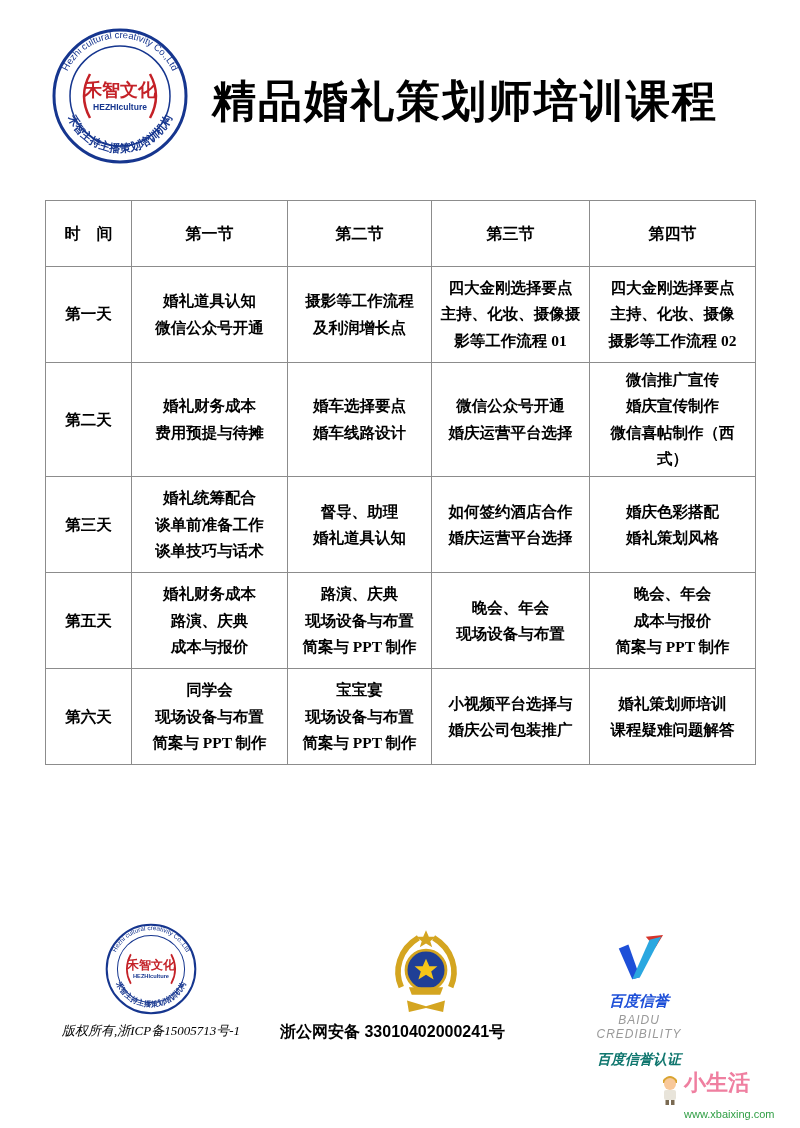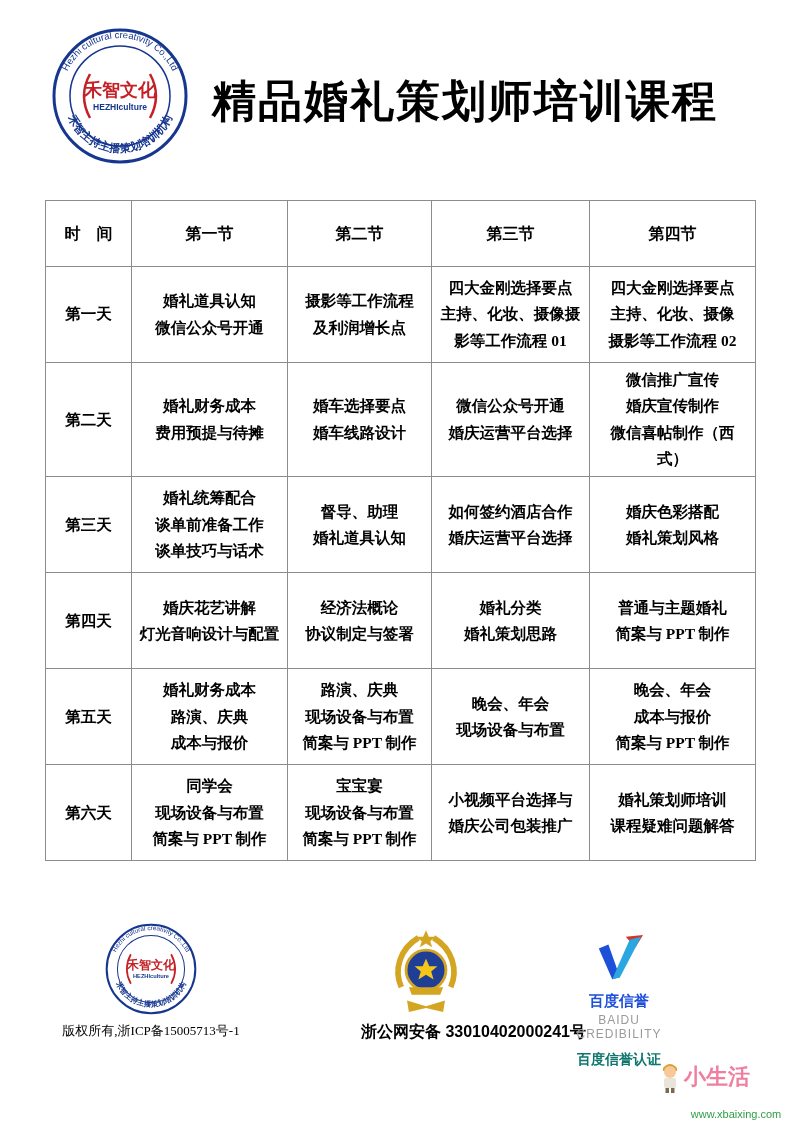--- a/index.html
+++ b/index.html
@@ -28,42 +28,42 @@
     border:1px solid #8c8c8c; text-align:center; vertical-align:middle;
     font-size:15.5px; line-height:1.7; font-weight:bold; color:#000;
     white-space:pre-line; padding:4px 6px;
   }
   .course-table thead th { height:66px; font-size:16px; }
   .course-table tbody tr { height:96px; }
 
   
   .copyright {
     position:absolute; left:40px; top:1022px; width:222px; text-align:center;
-    font-size:13px; color:#000;
+    font-size:13px; color:#000;font-style:italic;
   }
   .police-badge { position:absolute; left:388px; top:928px; width:76px; height:88px; }
   .police-record {
-    position:absolute; left:296px; top:1022px; width:290px; text-align:right;
+    position:absolute; left:280px; top:1022px; width:290px; text-align:left;
     font-family:"Liberation Sans", sans-serif; font-weight:bold; font-size:16px; color:#000;
   }
-  .baidu-block { position:absolute; left:554px; top:934px; width:130px; text-align:center; }
+  .baidu-block { position:absolute; left:574px; top:934px; width:130px; text-align:center;font-style:italic; }
   .baidu-logo { width:52px; height:50px; display:inline-block; }
   .baidu-name { font-family:"Liberation Sans", sans-serif; font-weight:bold; font-size:15px; color:#1d4fd8; margin-top:4px; }
   .baidu-name-en { font-family:"Liberation Sans", sans-serif; font-size:12px; color:#9a9a9a; letter-spacing:1px; margin-top:2px; }
   .baidu-cert { font-family:"Liberation Sans", sans-serif; font-weight:bold; font-size:14px; color:#0f766e; margin-top:10px; }
 
   
   .watermark { position:absolute; right:12px; bottom:8px; width:130px; text-align:left; }
-  .wm-row { display:flex; align-items:center; }
+  .wm-row { display:flex; align-items:flex-start; }
   .wm-mascot { width:24px; height:34px; margin-right:2px; }
   .wm-name {
     font-family:"Liberation Sans", sans-serif; font-weight:bold; font-size:22px;
     color:#ef7fa0; text-shadow:1px 1px 0 #fff; line-height:1;
   }
-  .wm-url { font-family:"Liberation Sans", sans-serif; font-size:11px; color:#2f9e44; margin-top:14px; margin-left:26px;text-align:center; }
+  .wm-url { font-family:"Liberation Sans", sans-serif; font-size:11px; color:#2f9e44; margin-top:2px; margin-left:26px; }
 </style>
 </head>
 <body>
 
 <div class="page">
 
   <div class="header-logo">
     <svg viewBox="0 0 140 140" width="100%" height="100%">
       <circle cx="70" cy="70" r="66" fill="#ffffff" stroke="#16368f" stroke-width="3"></circle>
       <circle cx="70" cy="70" r="50" fill="#ffffff" stroke="#16368f" stroke-width="1.5"></circle>
@@ -133,31 +133,20 @@
         <td>第三天</td>
         <td>婚礼统筹配合
 谈单前准备工作
 谈单技巧与话术</td>
         <td>督导、助理
 婚礼道具认知</td>
         <td>如何签约酒店合作
 婚庆运营平台选择</td>
         <td>婚庆色彩搭配
 婚礼策划风格</td>
-      </tr>
-      <tr>
-        <td>第四天</td>
-        <td>婚庆花艺讲解
-灯光音响设计与配置</td>
-        <td>经济法概论
-协议制定与签署</td>
-        <td>婚礼分类
-婚礼策划思路</td>
-        <td>普通与主题婚礼
-简案与 PPT 制作</td>
       </tr>
       <tr>
         <td>第五天</td>
         <td>婚礼财务成本
 路演、庆典
 成本与报价</td>
         <td>路演、庆典
 现场设备与布置
 简案与 PPT 制作</td>
         <td>晚会、年会

